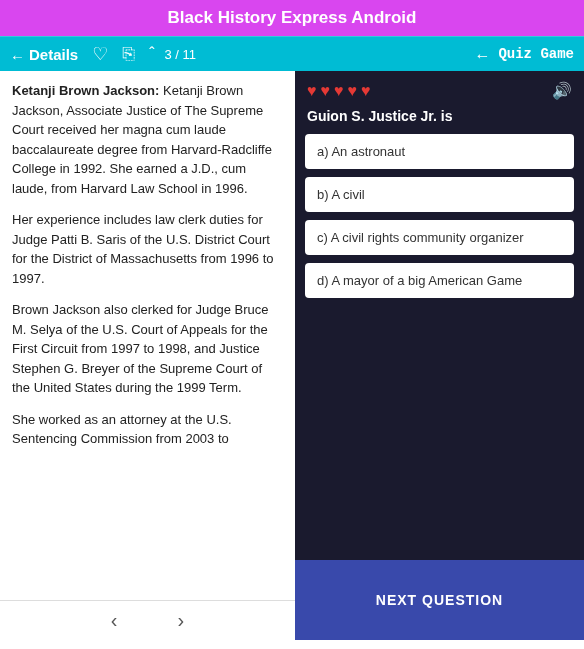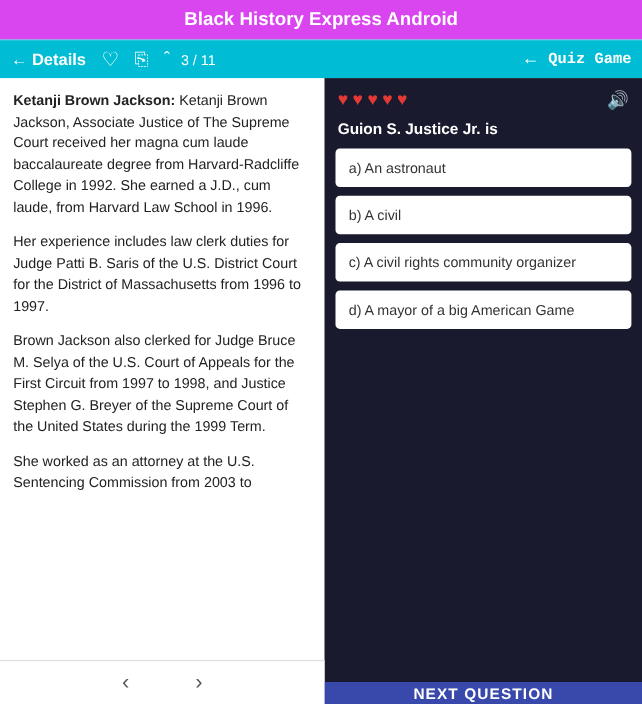--- a/index.html
+++ b/index.html
@@ -149,21 +149,21 @@
     }
     .option-label {
       font-size: 13px;
       color: #333;
     }
 
     .next-question-btn {
       background: #3949AB;
       color: #fff;
       text-align: center;
-      padding: 2px 0;
+      padding: 32px 0;
       font-size: 14px;
       font-weight: bold;
       letter-spacing: 1px;
       cursor: pointer;
       margin-top: auto;
     }
 
     .left-container {
       position: relative;
       width: 295px;

